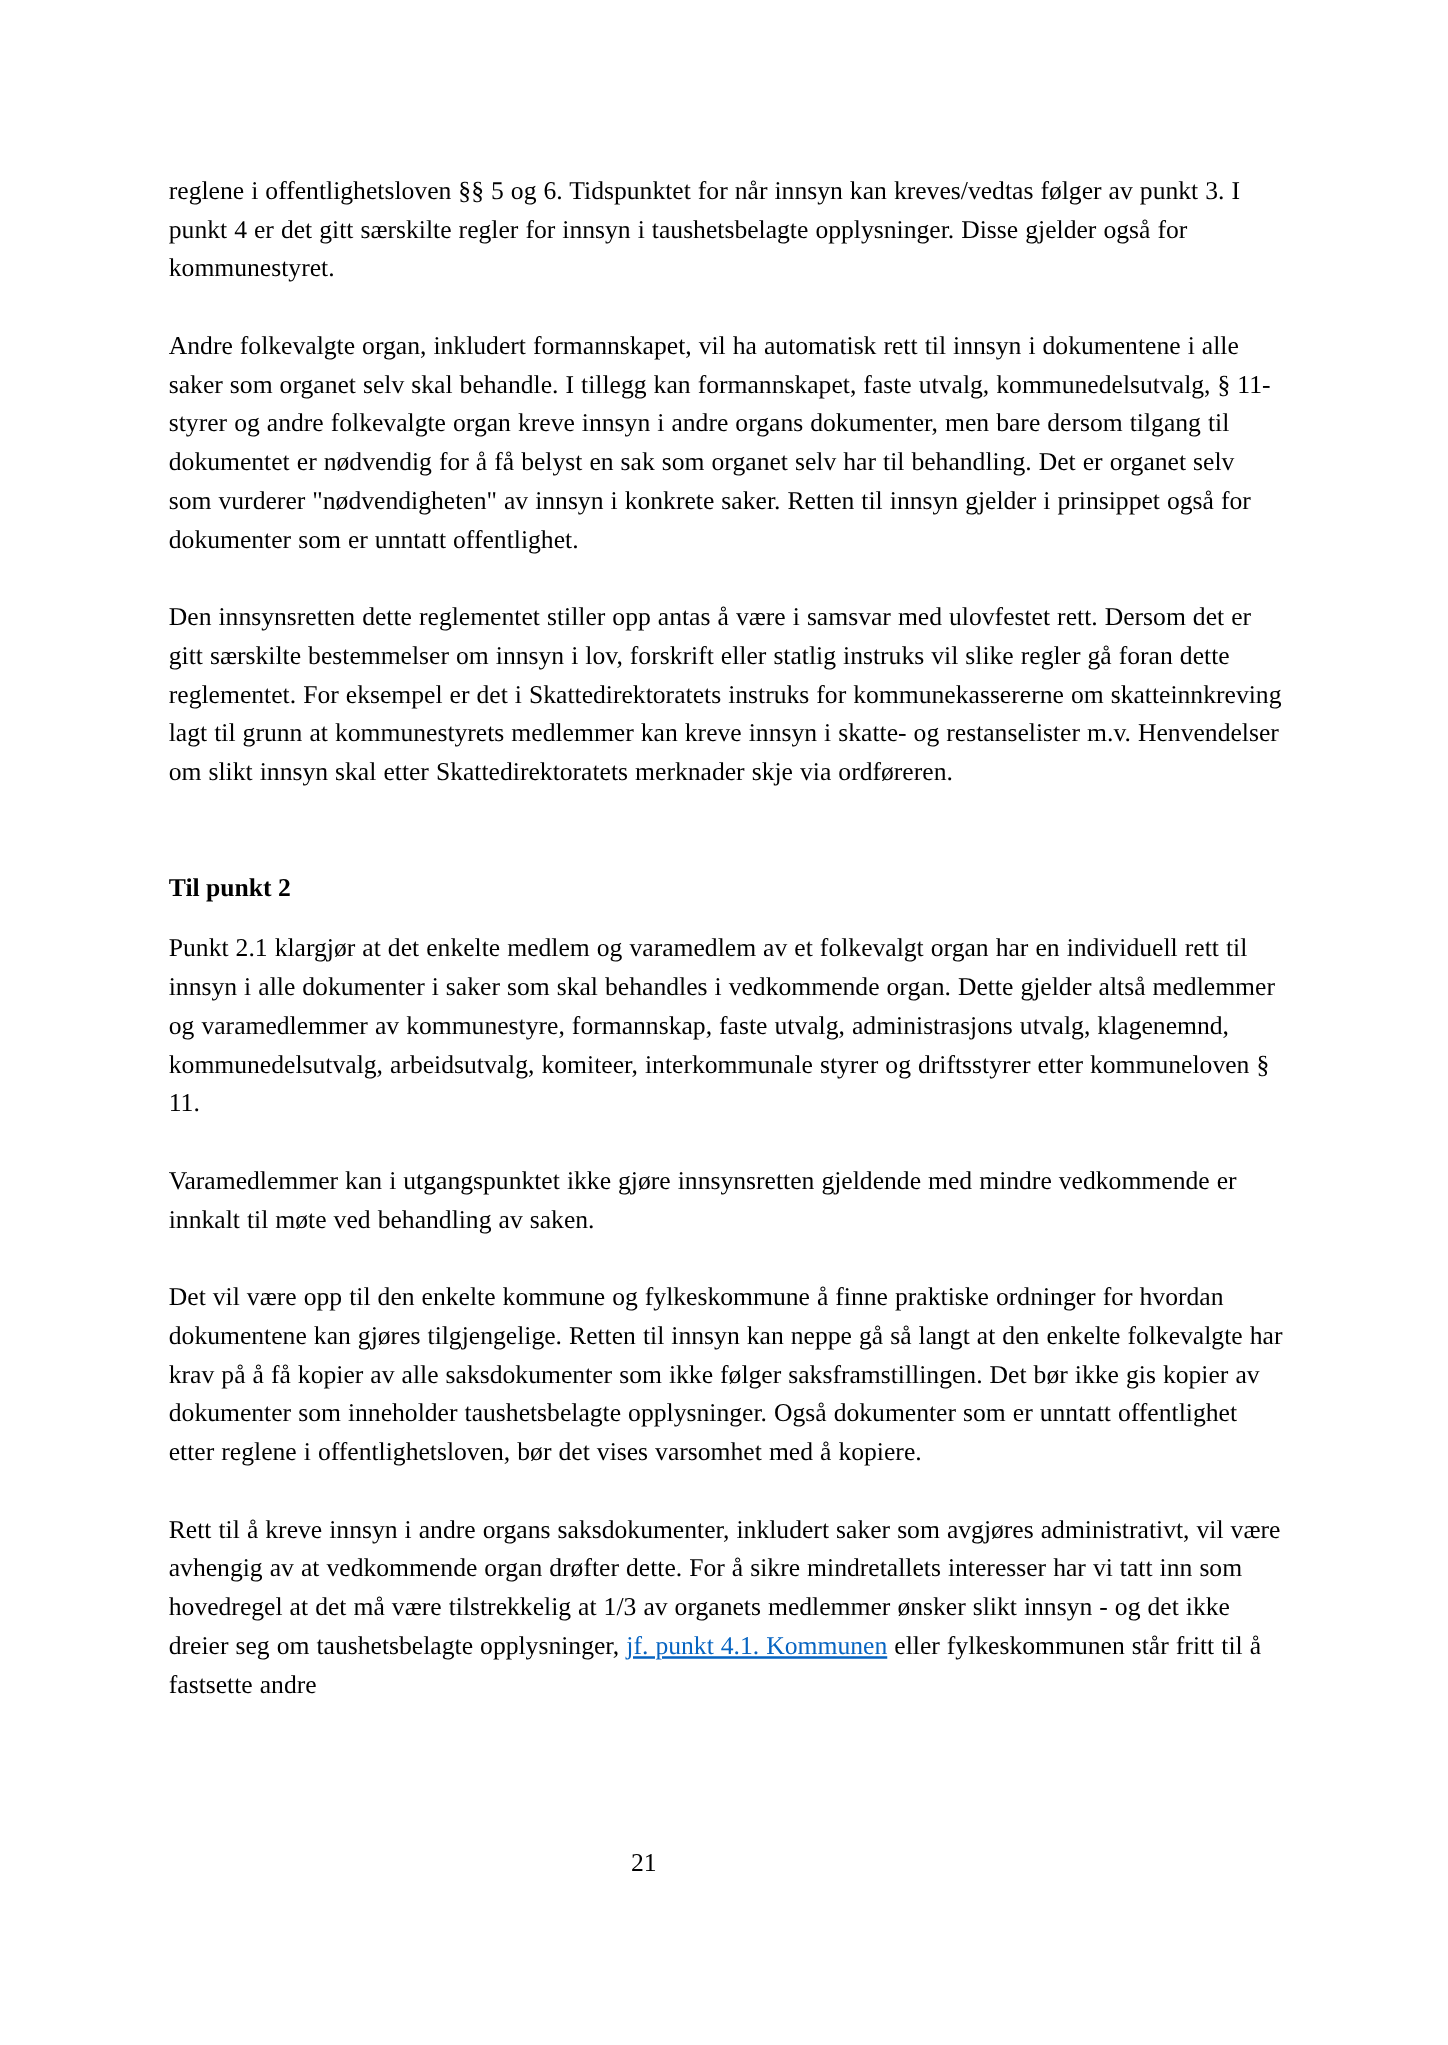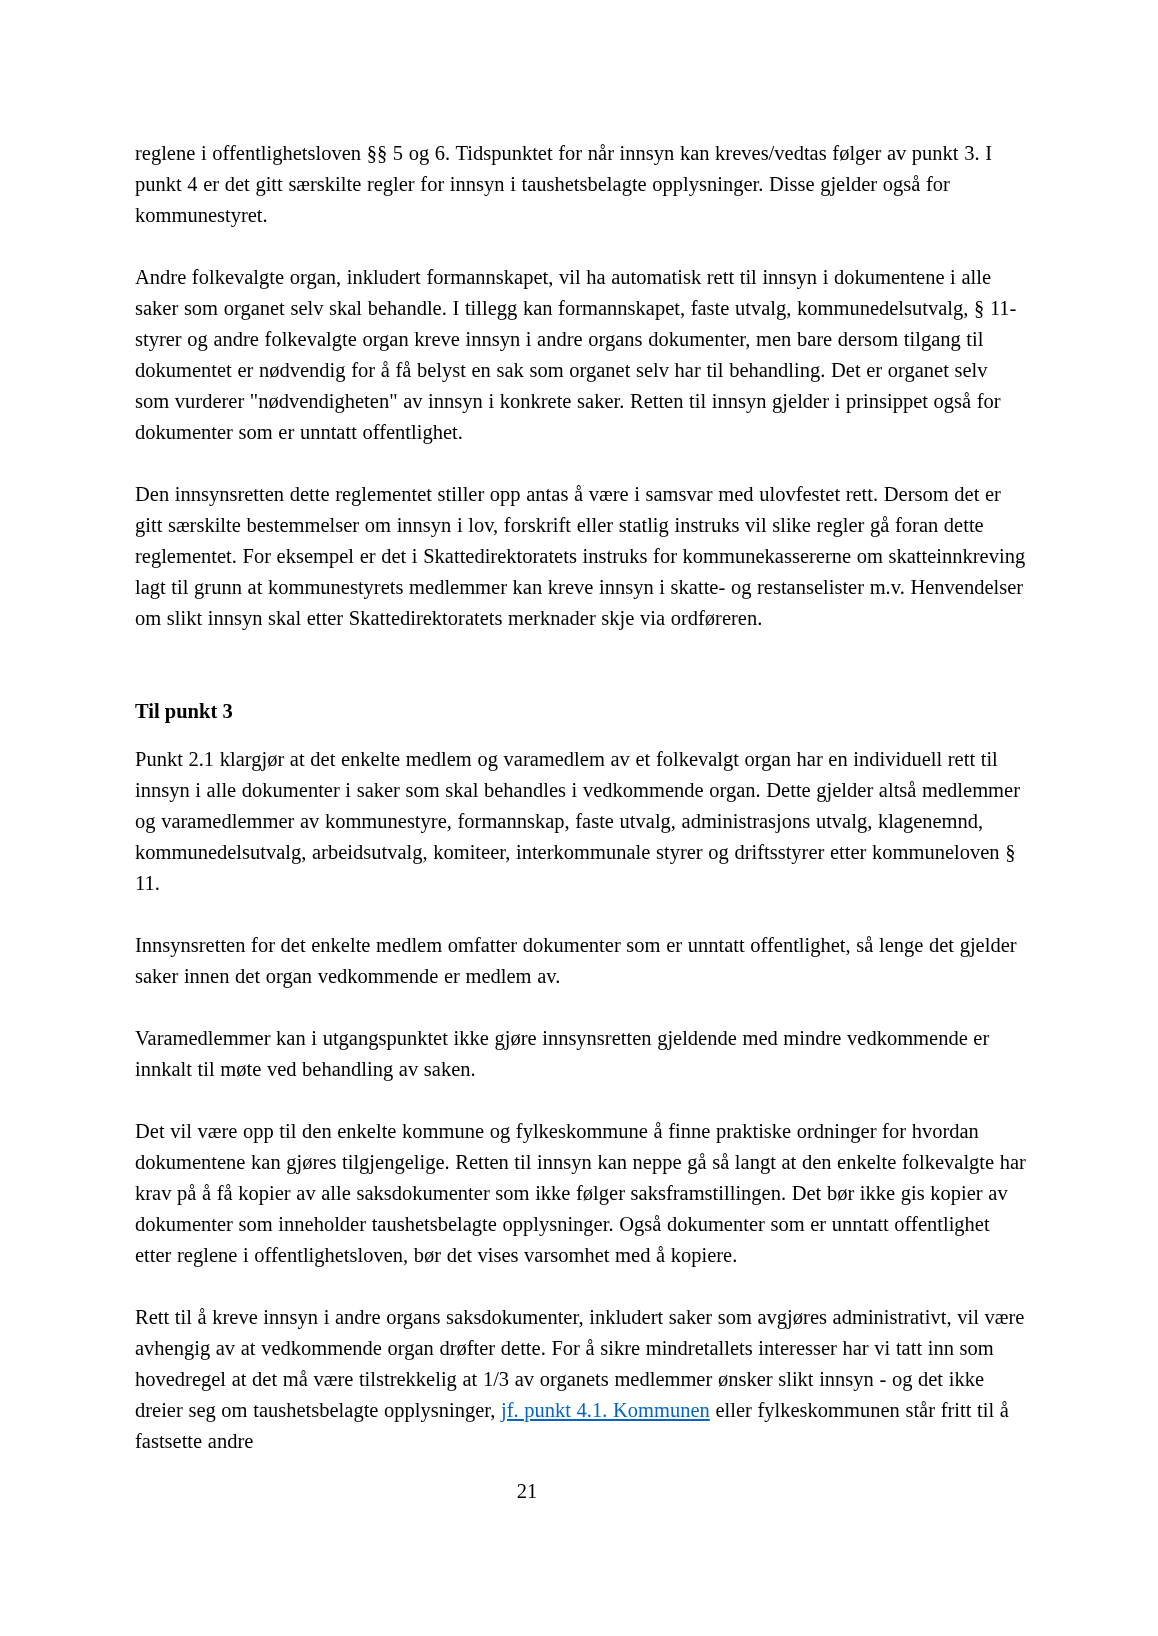--- a/index.html
+++ b/index.html
@@ -46,40 +46,38 @@
     margin-top: 16px;
   }
   .page-number {
     position: absolute;
     top: 1476px;
     left: 0;
     width: 100%;
     text-align: center;
     font-size: 20.5px;
     line-height: 31px;
-    padding-left: 12px;
   }
 </style>
 </head>
 <body>
 
 <div class="page">
   <div class="content">
 
     <p>reglene i offentlighetsloven §§ 5 og 6. Tidspunktet for når innsyn kan kreves/vedtas følger av punkt 3. I punkt 4 er det gitt særskilte regler for innsyn i taushetsbelagte opplysninger. Disse gjelder også for kommunestyret.</p>
 
     <p>Andre folkevalgte organ, inkludert formannskapet, vil ha automatisk rett til innsyn i dokumentene i alle saker som organet selv skal behandle. I tillegg kan formannskapet, faste utvalg, kommunedelsutvalg, § 11-styrer og andre folkevalgte organ kreve innsyn i andre organs dokumenter, men bare dersom tilgang til dokumentet er nødvendig for å få belyst en sak som organet selv har til behandling. Det er organet selv som vurderer "nødvendigheten" av innsyn i konkrete saker. Retten til innsyn gjelder i prinsippet også for dokumenter som er unntatt offentlighet.</p>
 
     <p>Den innsynsretten dette reglementet stiller opp antas å være i samsvar med ulovfestet rett. Dersom det er gitt særskilte bestemmelser om innsyn i lov, forskrift eller statlig instruks vil slike regler gå foran dette reglementet. For eksempel er det i Skattedirektoratets instruks for kommunekassererne om skatteinnkreving lagt til grunn at kommunestyrets medlemmer kan kreve innsyn i skatte- og restanselister m.v. Henvendelser om slikt innsyn skal etter Skattedirektoratets merknader skje via ordføreren.</p>
 
-    <h3 class="section-heading">Til punkt 3</h3>
+    <h3 class="section-heading">Til punkt 2</h3>
 
     <p class="after-heading">Punkt 2.1 klargjør at det enkelte medlem og varamedlem av et folkevalgt organ har en individuell rett til innsyn i alle dokumenter i saker som skal behandles i vedkommende organ. Dette gjelder altså medlemmer og varamedlemmer av kommunestyre, formannskap, faste utvalg, administrasjons utvalg, klagenemnd, kommunedelsutvalg, arbeidsutvalg, komiteer, interkommunale styrer og driftsstyrer etter kommuneloven § 11.</p>
 
-    <p>Innsynsretten for det enkelte medlem omfatter dokumenter som er unntatt offentlighet, så lenge det gjelder saker innen det organ vedkommende er medlem av.</p>
 
     <p>Varamedlemmer kan i utgangspunktet ikke gjøre innsynsretten gjeldende med mindre vedkommende er innkalt til møte ved behandling av saken.</p>
 
     <p>Det vil være opp til den enkelte kommune og fylkeskommune å finne praktiske ordninger for hvordan dokumentene kan gjøres tilgjengelige. Retten til innsyn kan neppe gå så langt at den enkelte folkevalgte har krav på å få kopier av alle saksdokumenter som ikke følger saksframstillingen. Det bør ikke gis kopier av dokumenter som inneholder taushetsbelagte opplysninger. Også dokumenter som er unntatt offentlighet etter reglene i offentlighetsloven, bør det vises varsomhet med å kopiere.</p>
 
     <p><span>Rett til å kreve innsyn i andre organs saksdokumenter, inkludert saker som avgjøres administrativt, vil være avhengig av at vedkommende organ drøfter dette. For å sikre mindretallets interesser har vi tatt inn som hovedregel at det må være tilstrekkelig at 1/3 av organets medlemmer ønsker slikt innsyn - og det ikke dreier seg om taushetsbelagte opplysninger, </span><a href="#" class="doc-link">jf. punkt 4.1. Kommunen</a><span> eller fylkeskommunen står fritt til å fastsette andre</span></p>
 
   </div>
 
   <div class="page-number">21</div>

